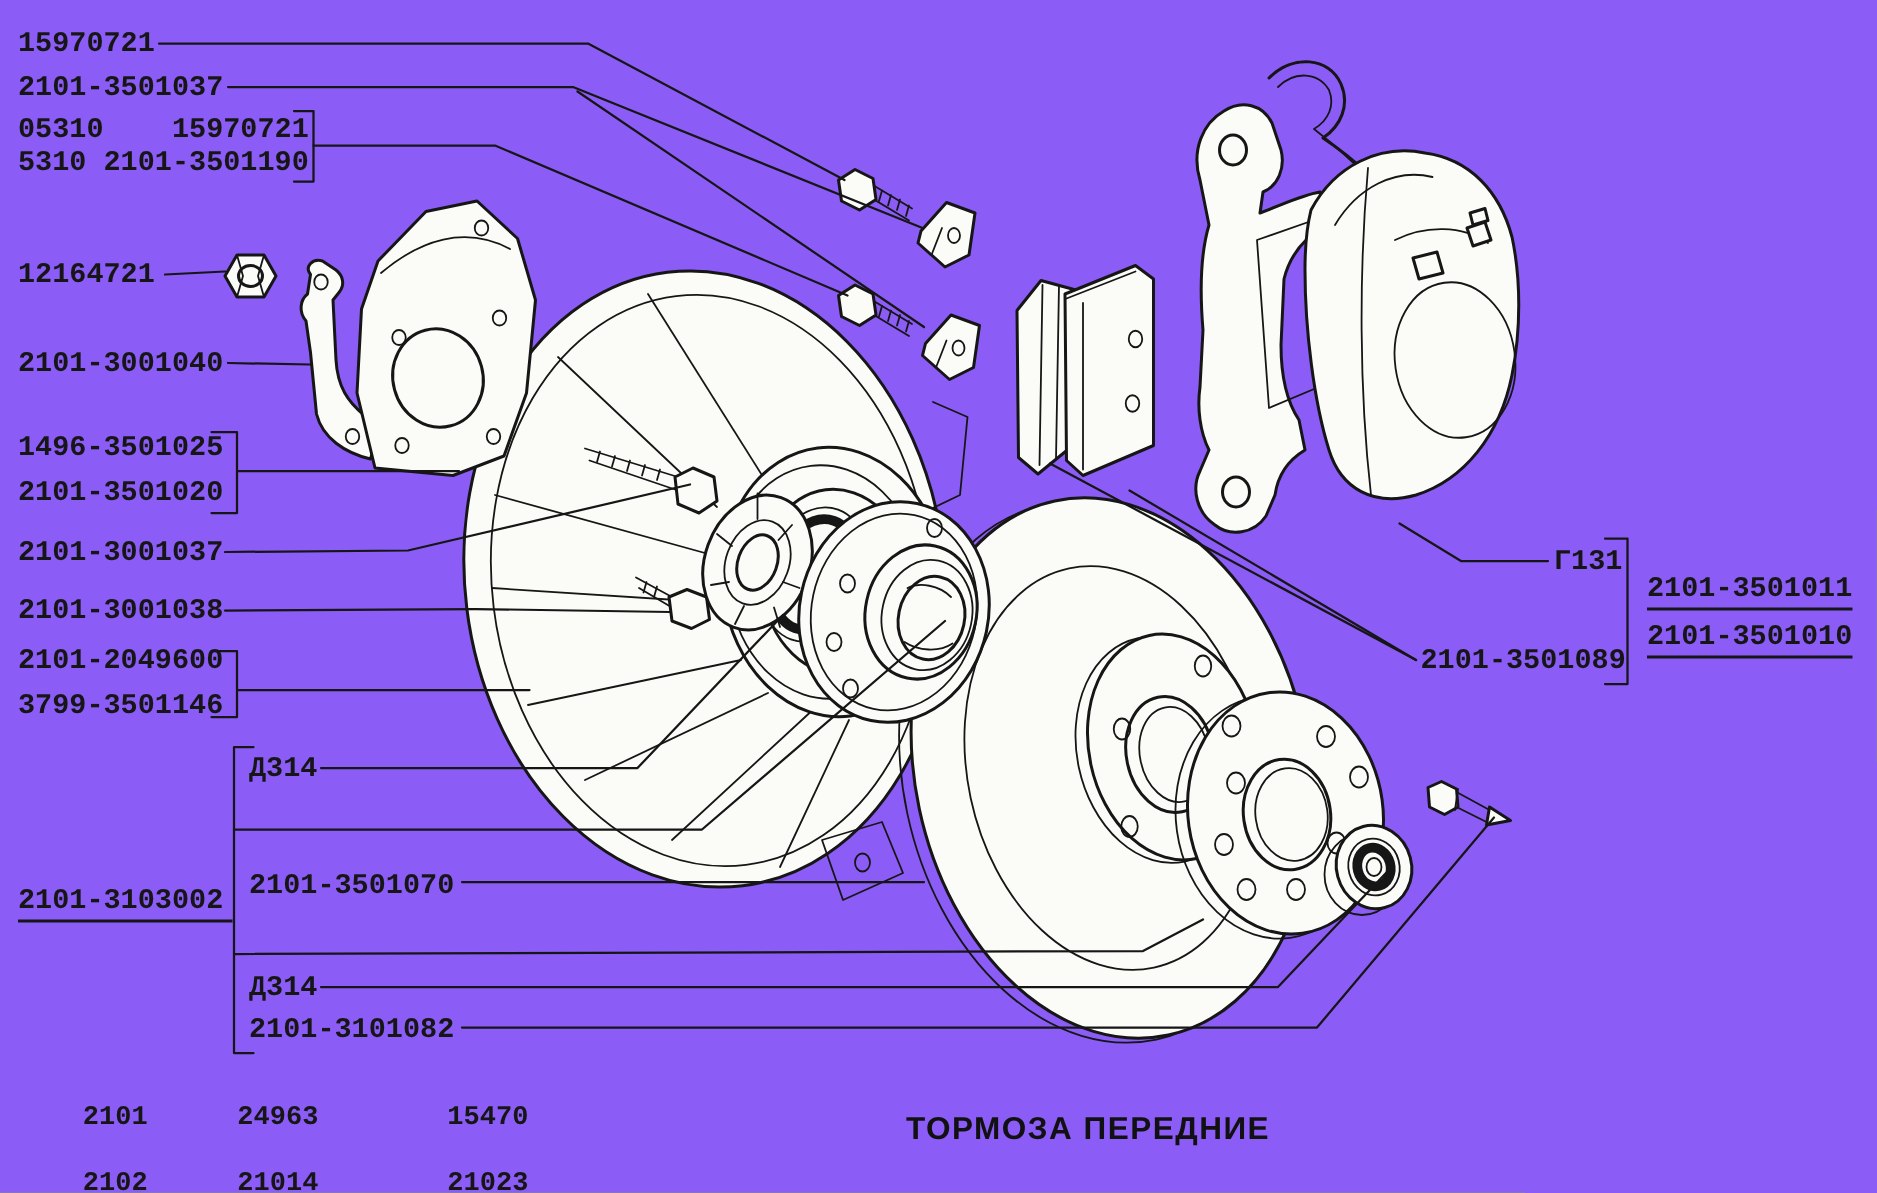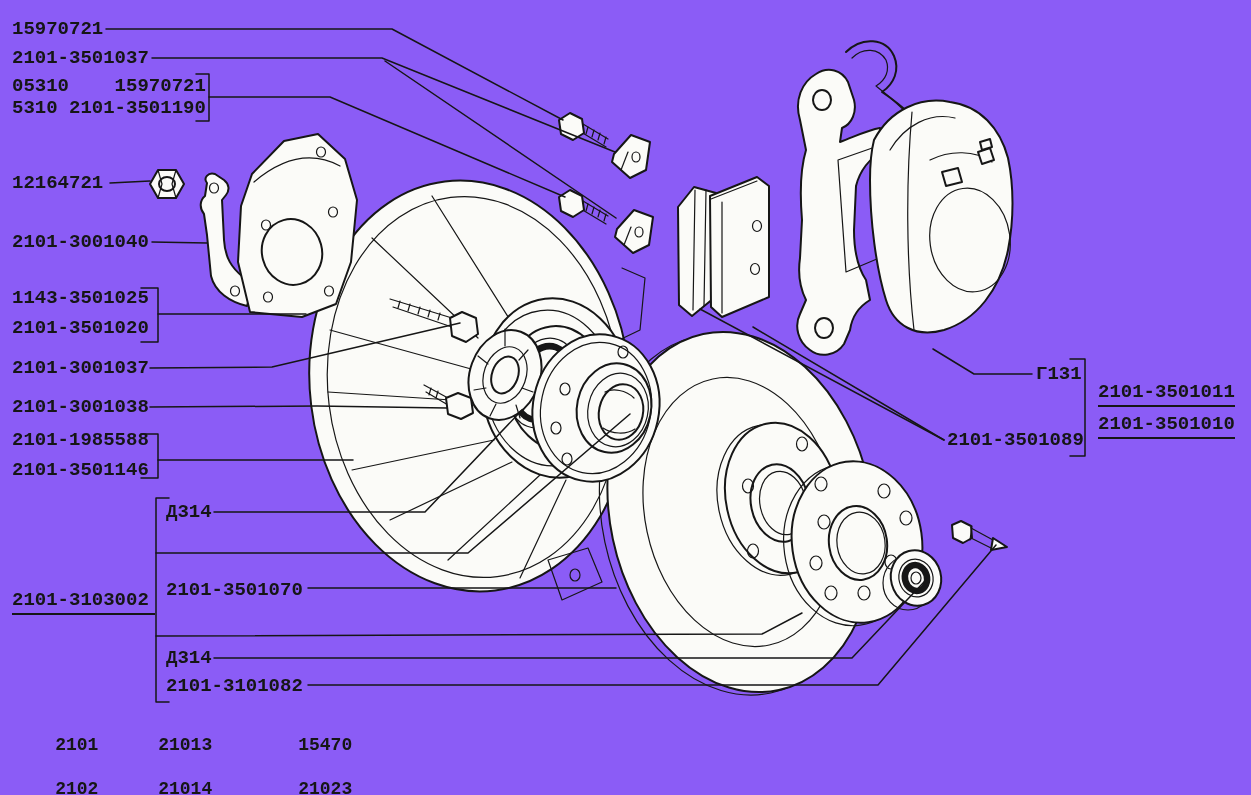--- a/index.html
+++ b/index.html
@@ -239,49 +239,50 @@
     <path class="leader" d="M1070,359 L1085,359 L1085,456 L1070,456"></path>
   </g>
 </svg>
 
   <div class="lbl" style="left:12px;top:20px">15970721</div>
   <div class="lbl" style="left:12px;top:49px">2101-3501037</div>
   <div class="lbl" style="left:12px;top:77px">05310    15970721</div>
   <div class="lbl" style="left:12px;top:99px">5310 2101-3501190</div>
   <div class="lbl" style="left:12px;top:174px">12164721</div>
   <div class="lbl" style="left:12px;top:233px">2101-3001040</div>
-  <div class="lbl" style="left:12px;top:289px">1143-3501025</div>
+  <div class="lbl" style="left:12px;top:289px">1496-3501025</div>
   <div class="lbl" style="left:12px;top:319px">2101-3501020</div>
   <div class="lbl" style="left:12px;top:359px">2101-3001037</div>
   <div class="lbl" style="left:12px;top:398px">2101-3001038</div>
-  <div class="lbl" style="left:12px;top:431px">2101-1985588</div>
-  <div class="lbl" style="left:12px;top:461px">2101-3501146</div>
+  <div class="lbl" style="left:12px;top:431px">2101-2049600</div>
+  <div class="lbl" style="left:12px;top:461px">3799-3501146</div>
   <div class="lbl" style="left:166px;top:503px">Д314</div>
   <div class="lbl ul" style="left:12px;top:591px;padding-right:6px">2101-3103002</div>
   <div class="lbl" style="left:166px;top:581px">2101-3501070</div>
   <div class="lbl" style="left:166px;top:649px">Д314</div>
   <div class="lbl" style="left:166px;top:677px">2101-3101082</div>
   <div class="lbl" style="left:1036px;top:365px">Г131</div>
   <div class="lbl" style="left:947px;top:431px">2101-3501089</div>
   <div class="lbl ul" style="left:1098px;top:383px">2101-3501011</div>
   <div class="lbl ul" style="left:1098px;top:415px">2101-3501010</div>
 
   <div class="models" style="left:12px;top:712px">
     <span>2101</span><br>
     <span>2102</span><br>
     <br>
     
   </div>
   <div class="models" style="left:115px;top:712px">
-    <span>21013</span><br>
+    <span>24963</span><br>
     <span>21014</span><br>
     <br>
     
   </div>
   <div class="models" style="left:255px;top:712px">
     <span>15470</span><br>
     <span>21023</span><br>
     <br>
     
   </div>
 
+  <div class="caption" style="left:604px;top:742px">ТОРМОЗА ПЕРЕДНИЕ</div>
 
 </div>
 
 </body></html>

